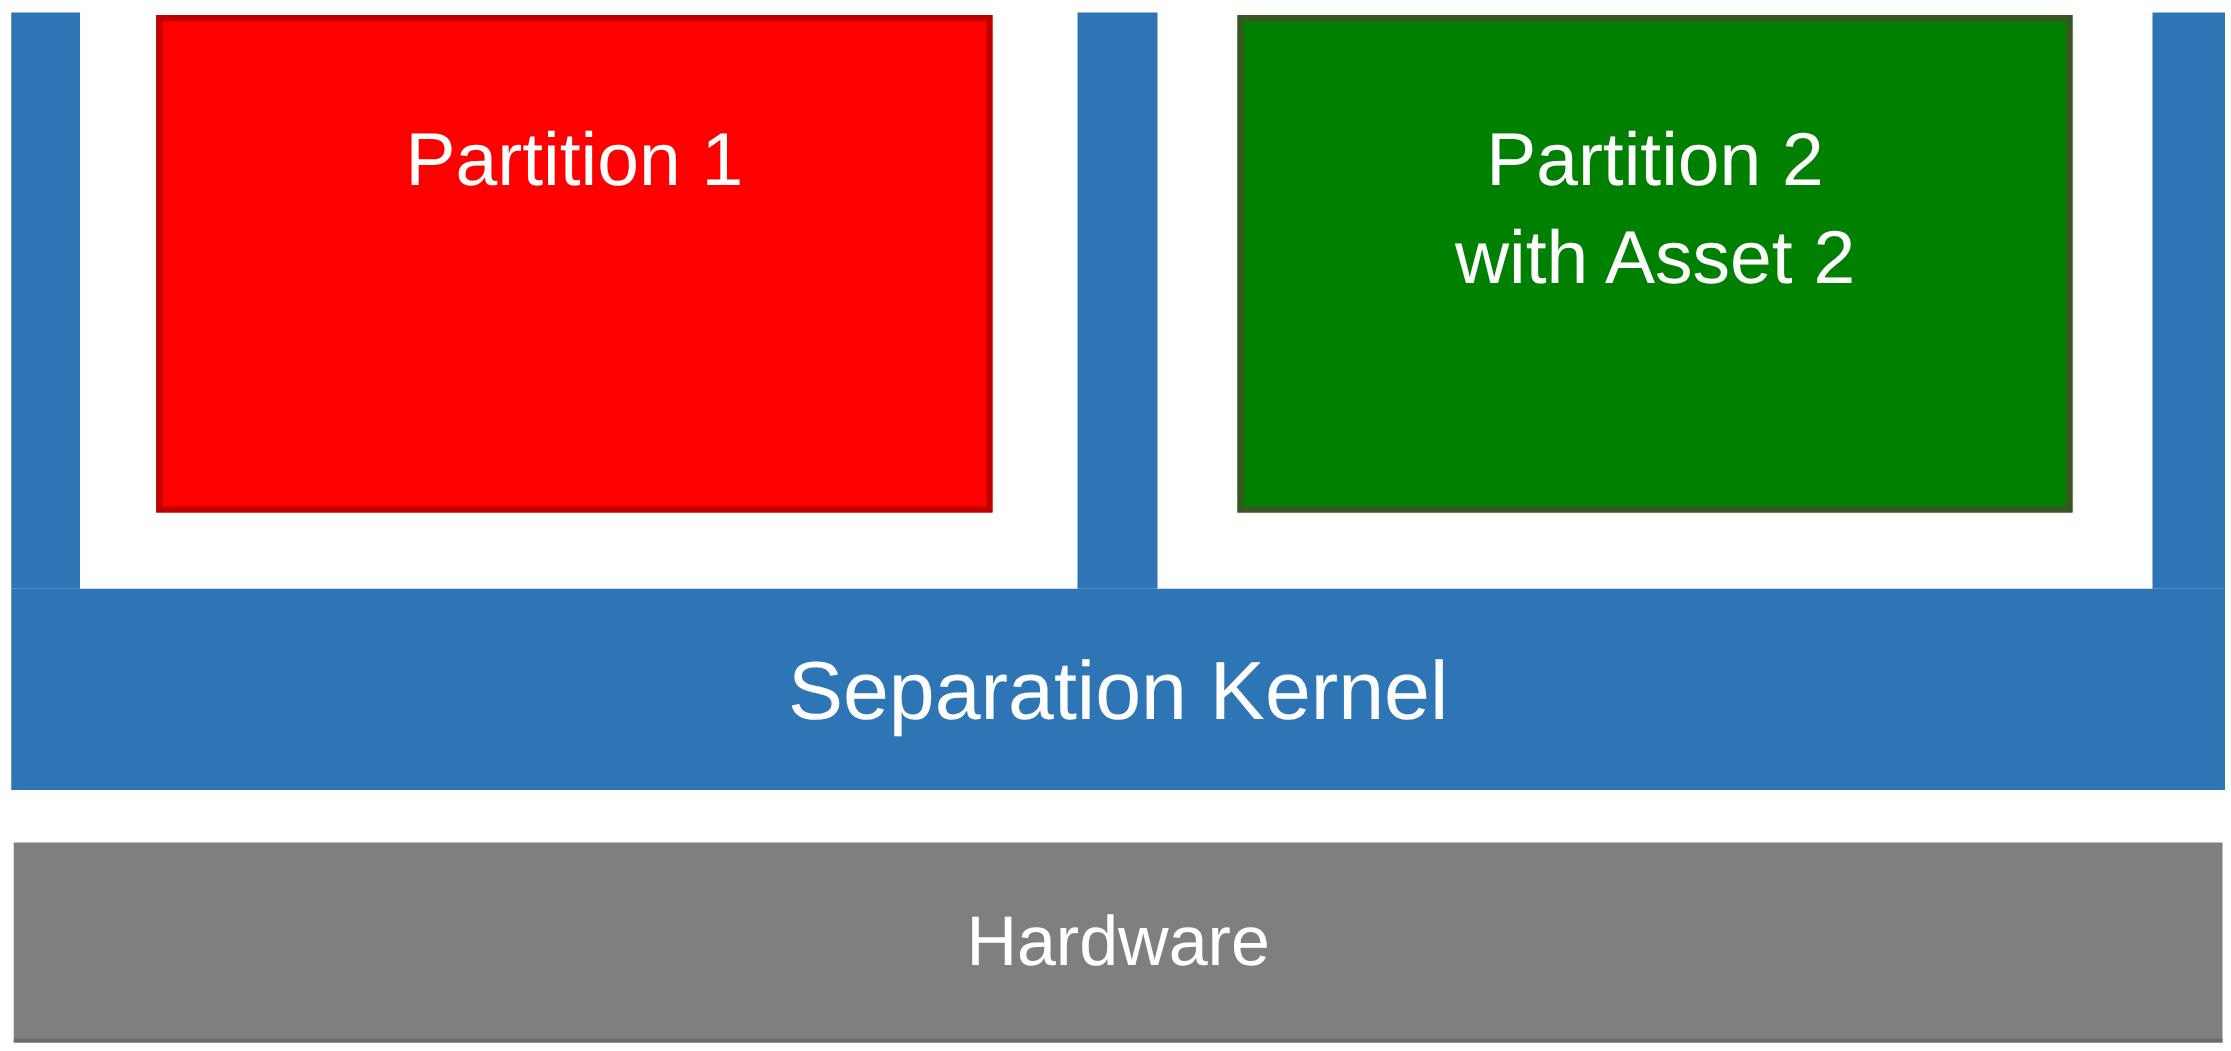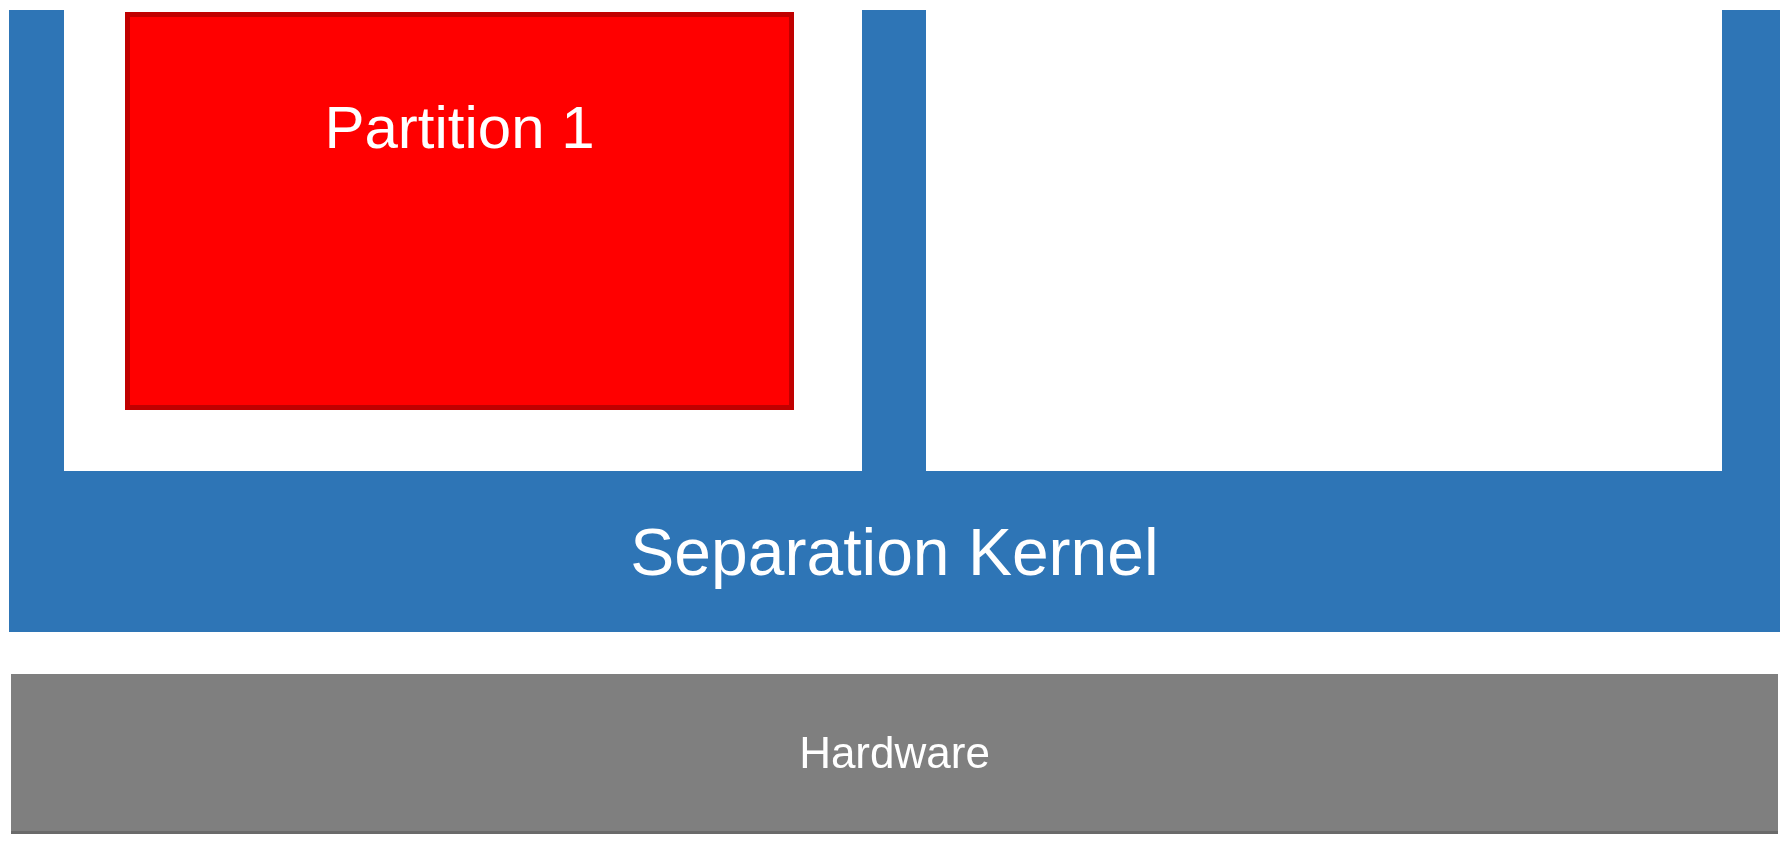--- a/index.html
+++ b/index.html
@@ -62,39 +62,43 @@
   
   .hardware {
     left: 11px; top: 674px; width: 1767px; height: 160px;
     background: #7F7F7F;
     box-sizing: border-box;
     border-bottom: 3px solid #6A6A6A;
     display: flex; align-items: center; justify-content: center;
   }
   .hardware-label {
     color: #ffffff;
-    font-size: 44px;
+    font-size: 56px;
     line-height: 1;
     white-space: nowrap;
   }
 </style>
 </head>
 <body>
 
 <div class="canvas">
 
   <div class="abs kernel-part kernel-wall-left"></div>
   <div class="abs kernel-part kernel-wall-middle"></div>
   <div class="abs kernel-part kernel-wall-right"></div>
   <div class="abs kernel-part kernel-base">
     <span class="kernel-label">Separation Kernel</span>
   </div>
 
   <div class="abs partition partition-1">
     <span class="partition-label">Partition 1</span>
   </div>
 
+  <div class="abs partition partition-2">
+    <span class="partition-label">Partition 2</span>
+    <span class="partition-label">with Asset 2</span>
+  </div>
 
   <div class="abs hardware">
     <span class="hardware-label">Hardware</span>
   </div>
 
 </div>
 
 </body></html>

